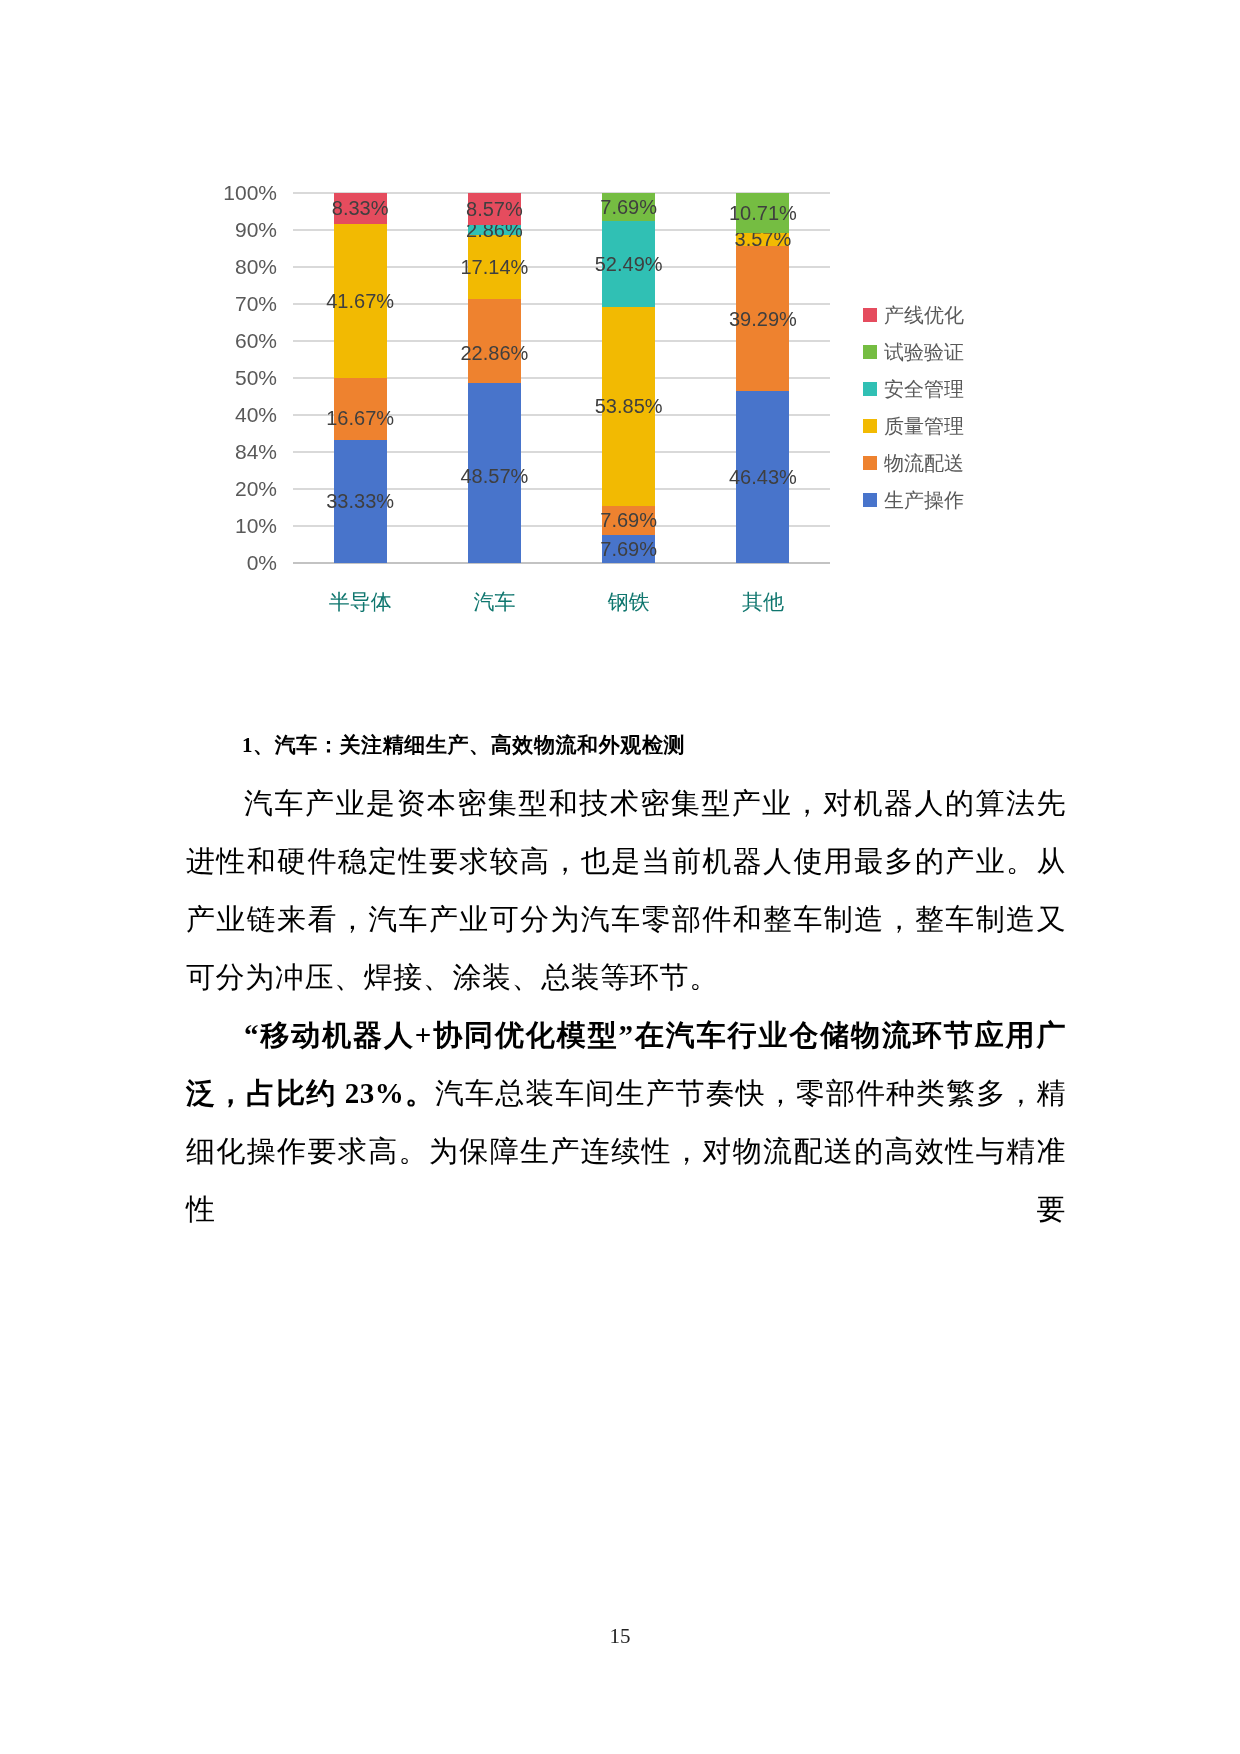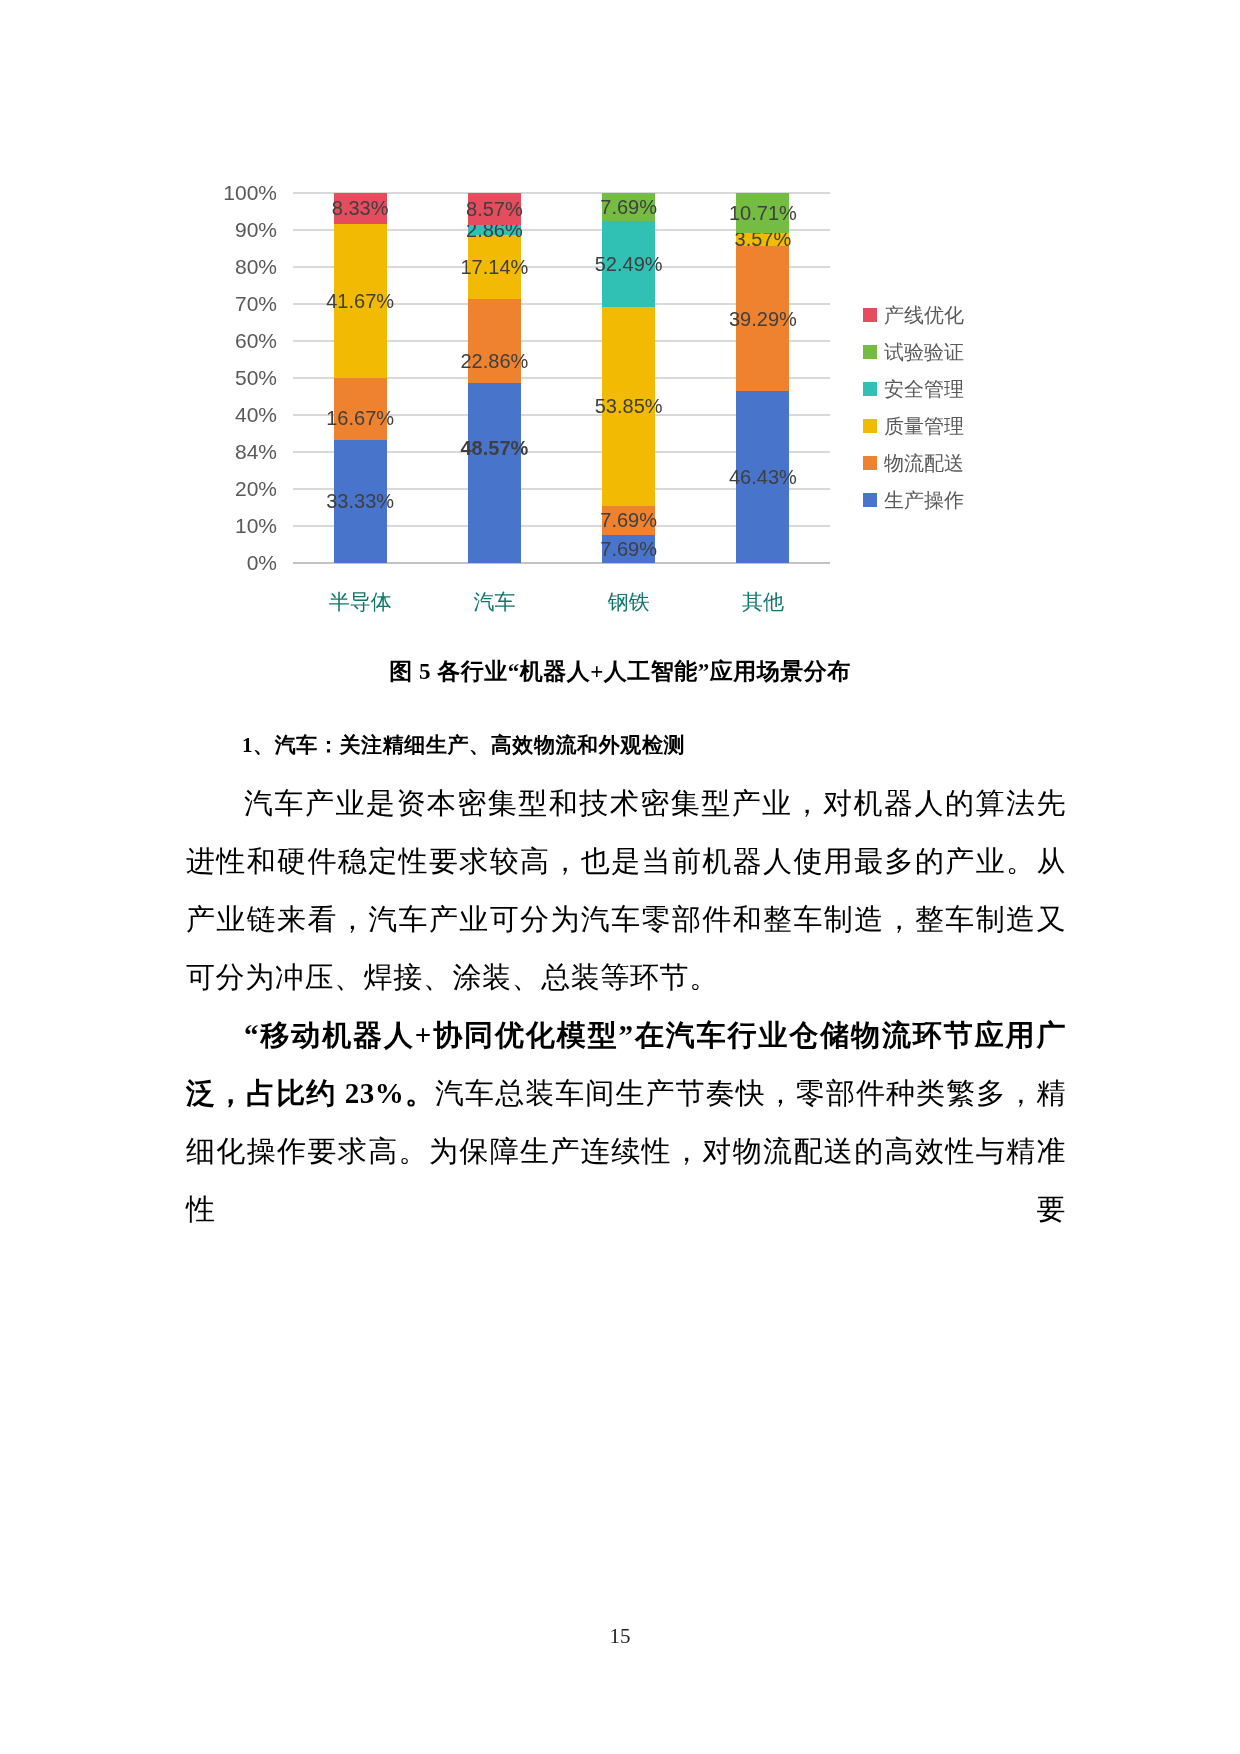--- a/index.html
+++ b/index.html
@@ -66,23 +66,23 @@
       <div class="seg" style="left: 333.625px; width: 53px; top: 439.679px; height: 123.321px; background: rgb(72, 116, 203);"></div>
       <div class="seglabel" style="left: 290.125px; top: 488.339px;">33.33%</div>
       <div class="seg" style="left: 333.625px; width: 53px; top: 378px; height: 61.679px; background: rgb(238, 130, 47);"></div>
       <div class="seglabel" style="left: 290.125px; top: 405px;">16.67%</div>
       <div class="seg" style="left: 333.625px; width: 53px; top: 223.821px; height: 154.179px; background: rgb(242, 186, 2);"></div>
       <div class="seglabel" style="left: 290.125px; top: 287.911px;">41.67%</div>
       <div class="seg" style="left: 333.625px; width: 53px; top: 193px; height: 30.821px; background: rgb(229, 76, 94);"></div>
       <div class="seglabel" style="left: 290.125px; top: 195.41px;">8.33%</div>
       <div class="xcat" style="left: 290.125px; top: 589px;">半导体</div>
       <div class="seg" style="left: 467.875px; width: 53px; top: 383.291px; height: 179.709px; background: rgb(72, 116, 203);"></div>
-      <div class="seglabel" style="left: 424.375px; top: 435px; font-weight: bold;">48.57%</div>
+      <div class="seglabel" style="left: 424.375px; top: 463px;">48.57%</div>
       <div class="seg" style="left: 467.875px; width: 53px; top: 298.709px; height: 84.582px; background: rgb(238, 130, 47);"></div>
-      <div class="seglabel" style="left: 424.375px; top: 348px;">22.86%</div>
+      <div class="seglabel" style="left: 424.375px; top: 340px;">22.86%</div>
       <div class="seg" style="left: 467.875px; width: 53px; top: 235.291px; height: 63.418px; background: rgb(242, 186, 2);"></div>
       <div class="seglabel" style="left: 424.375px; top: 254px;">17.14%</div>
       <div class="seg" style="left: 467.875px; width: 53px; top: 224.709px; height: 10.582px; background: rgb(48, 192, 180);"></div>
       <div class="seglabel" style="left: 424.375px; top: 217px;">2.86%</div>
       <div class="seg" style="left: 467.875px; width: 53px; top: 193px; height: 31.709px; background: rgb(229, 76, 94);"></div>
       <div class="seglabel" style="left: 424.375px; top: 195.854px;">8.57%</div>
       <div class="xcat" style="left: 424.375px; top: 589px;">汽车</div>
       <div class="seg" style="left: 602.125px; width: 53px; top: 534.547px; height: 28.453px; background: rgb(72, 116, 203);"></div>
       <div class="seglabel" style="left: 558.625px; top: 535.774px;">7.69%</div>
       <div class="seg" style="left: 602.125px; width: 53px; top: 506.094px; height: 28.453px; background: rgb(238, 130, 47);"></div>
@@ -110,21 +110,20 @@
       <div class="lgsw" style="left: 863px; top: 382px; background: rgb(48, 192, 180);"></div>
       <div class="lgtx" style="left: 884px; top: 376px;">安全管理</div>
       <div class="lgsw" style="left: 863px; top: 419px; background: rgb(242, 186, 2);"></div>
       <div class="lgtx" style="left: 884px; top: 413px;">质量管理</div>
       <div class="lgsw" style="left: 863px; top: 456px; background: rgb(238, 130, 47);"></div>
       <div class="lgtx" style="left: 884px; top: 450px;">物流配送</div>
       <div class="lgsw" style="left: 863px; top: 493px; background: rgb(72, 116, 203);"></div>
       <div class="lgtx" style="left: 884px; top: 487px;">生产操作</div>
     </div>
 
-  <div class="caption">图 5 各行业“机器人+人工智能”应用场景分布</div>
 
   <div class="flow">
     <h2>1、汽车：关注精细生产、高效物流和外观检测</h2>
     <p><span>汽车产业是资本密集型和技术密集型产业，对机器人的算法先进性和硬件稳定性要求较高，也是当前机器人使用最多的产业。从产业链来看，汽车产业可分为汽车零部件和整车制造，整车制造又可分为冲压、焊接、涂装、总装等环节。</span></p>
     <p class="cut"><b>“移动机器人+协同优化模型”在汽车行业仓储物流环节应用广泛，占比约 23%。</b><span>汽车总装车间生产节奏快，零部件种类繁多，精细化操作要求高。为保障生产连续性，对物流配送的高效性与精准性要</span></p>
   </div>
 
   <div class="pagenum">15</div>
 
 </div>

